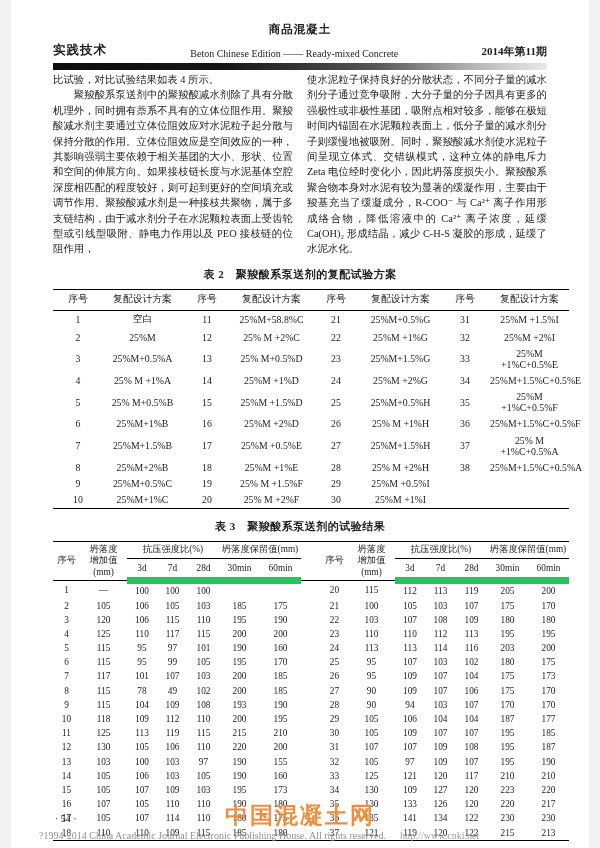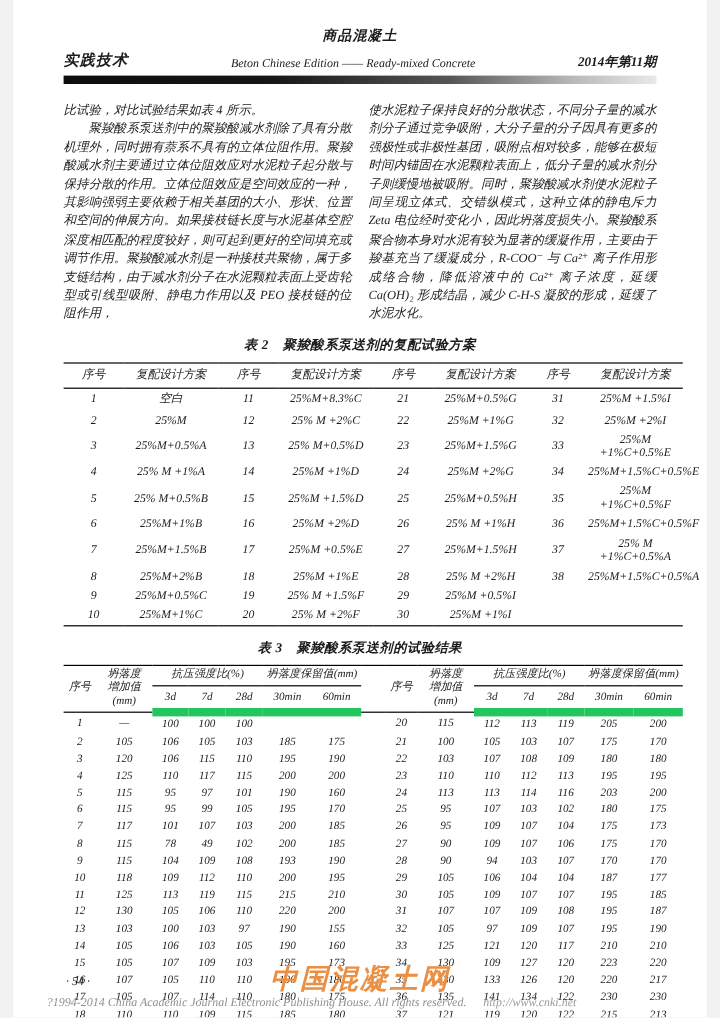--- a/index.html
+++ b/index.html
@@ -1,33 +1,33 @@
 <!DOCTYPE html>
 <html><head>
 <meta charset="utf-8">
 <style>
   html,body { margin:0; padding:0; background:#f2f2f2; }
   .page {
     position:relative; width:578px; height:848px; margin:0 auto;
     background:#ffffff; overflow:hidden;
-    font-family:"Liberation Serif","DejaVu Serif",serif; color:#1c1c1c;font-style:italic;
+    font-family:"Liberation Serif","DejaVu Serif",serif; color:#1c1c1c;
   }
   .inner { margin:0 42px; }
 
   
   .journal-title { padding-top:22px; text-align:center; font-weight:bold; font-size:11.5px; letter-spacing:1px; }
   .header-row { display:flex; justify-content:space-between; align-items:flex-end; margin-top:5px;gap:40px; }
   .section-label { font-weight:bold; font-size:12.5px; letter-spacing:1px; }
   .edition-subtitle { font-size:10px; }
   .issue-label { font-weight:bold; font-size:11px; }
   .header-bar { margin-top:4px; height:7px;
     background:linear-gradient(90deg,#0d0d0d 0%,#161616 35%,#555 65%,#b5b5b5 85%,#e9e9e9 100%); }
 
   
-  .columns { display:flex; gap:14px; margin-top:15px; }
+  .columns { display:flex; gap:14px; margin-top:2px; }
   .col { flex:1; font-size:10.4px; line-height:15.4px; text-align:justify; text-justify:inter-ideograph; }
   .col p { margin:0; }
   .col p.indent { text-indent:2em; }
 
   
   .table-title { text-align:center; font-weight:bold; font-size:11px; margin-top:10px; margin-bottom:7px; letter-spacing:0.5px; }
 
   
   table { border-collapse:collapse; width:100%; }
   .t2 { border-top:1.5px solid #000; border-bottom:1.5px solid #000; font-size:9.8px; table-layout:fixed; }
@@ -100,21 +100,21 @@
           <th>复配设计方案</th>
           <th>序号</th>
           <th>复配设计方案</th>
         </tr>
       </thead>
       <tbody>
           <tr>
             <td>1</td>
             <td>空白</td>
             <td>11</td>
-            <td>25%M+8.3%C</td>
+            <td>25%M+58.8%C</td>
             <td>21</td>
             <td>25%M+0.5%G</td>
             <td>31</td>
             <td>25%M +1.5%I</td>
           </tr>
           <tr>
             <td>2</td>
             <td>25%M</td>
             <td>12</td>
             <td>25% M +2%C</td>

